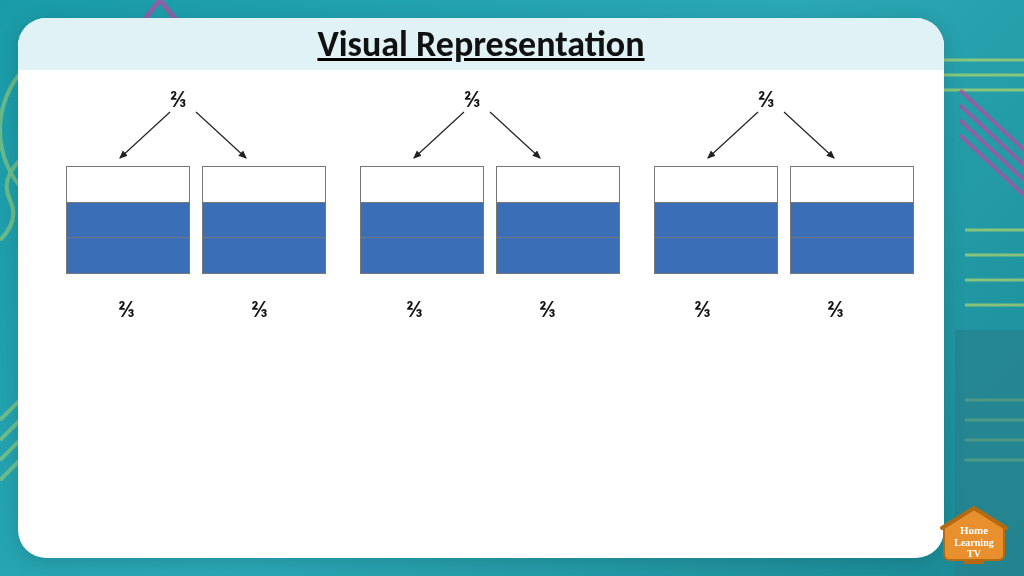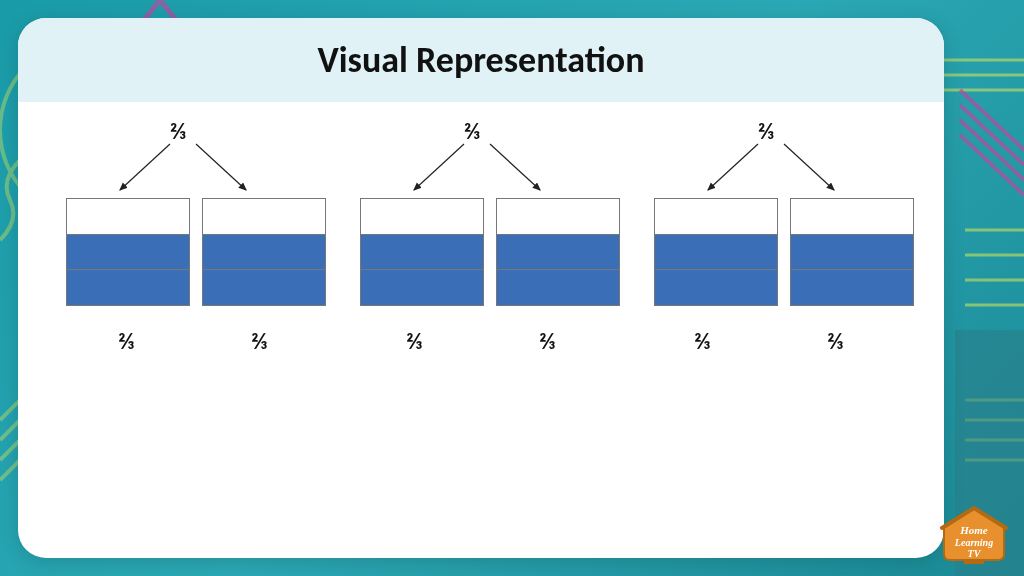--- a/index.html
+++ b/index.html
@@ -16,25 +16,26 @@
     position: absolute;
     left: 18px; top: 18px;
     width: 926px; height: 540px;
     background: #ffffff;
     border-radius: 28px;
     box-shadow: 0 4px 20px rgba(0,0,0,0.15);
     overflow: hidden;
   }
   .title-bar {
     width: 100%;
-    height: 84px;
+    height: 52px;
     background: #e0f2f5;
     display: flex;
     align-items: center;
     justify-content: center;
+    text-decoration: underline;
   }
   .title-bar h1 {
     font-size: 36px;
     font-weight: 700;
     color: #111;
   }
   .content {
     position: relative;
     width: 100%;
     height: calc(100% - 72px);
@@ -102,21 +103,20 @@
     color: #111;
   }
   .bottom-labels .gap-after { margin-right: 34px; }
 
   .logo {
     position: absolute;
     right: 14px;
     bottom: 10px;
     width: 72px;
     height: 62px;
-    font-style: italic;
   }
 </style>
 </head>
 <body>
 
 <div class="bg-deco">
   <svg width="1024" height="576" style="left:0;top:0">
     <g stroke="#d9e857" stroke-width="3" fill="none" opacity="0.55">
       <line x1="760" y1="60" x2="1024" y2="60"></line>
       <line x1="760" y1="75" x2="1024" y2="75"></line>

